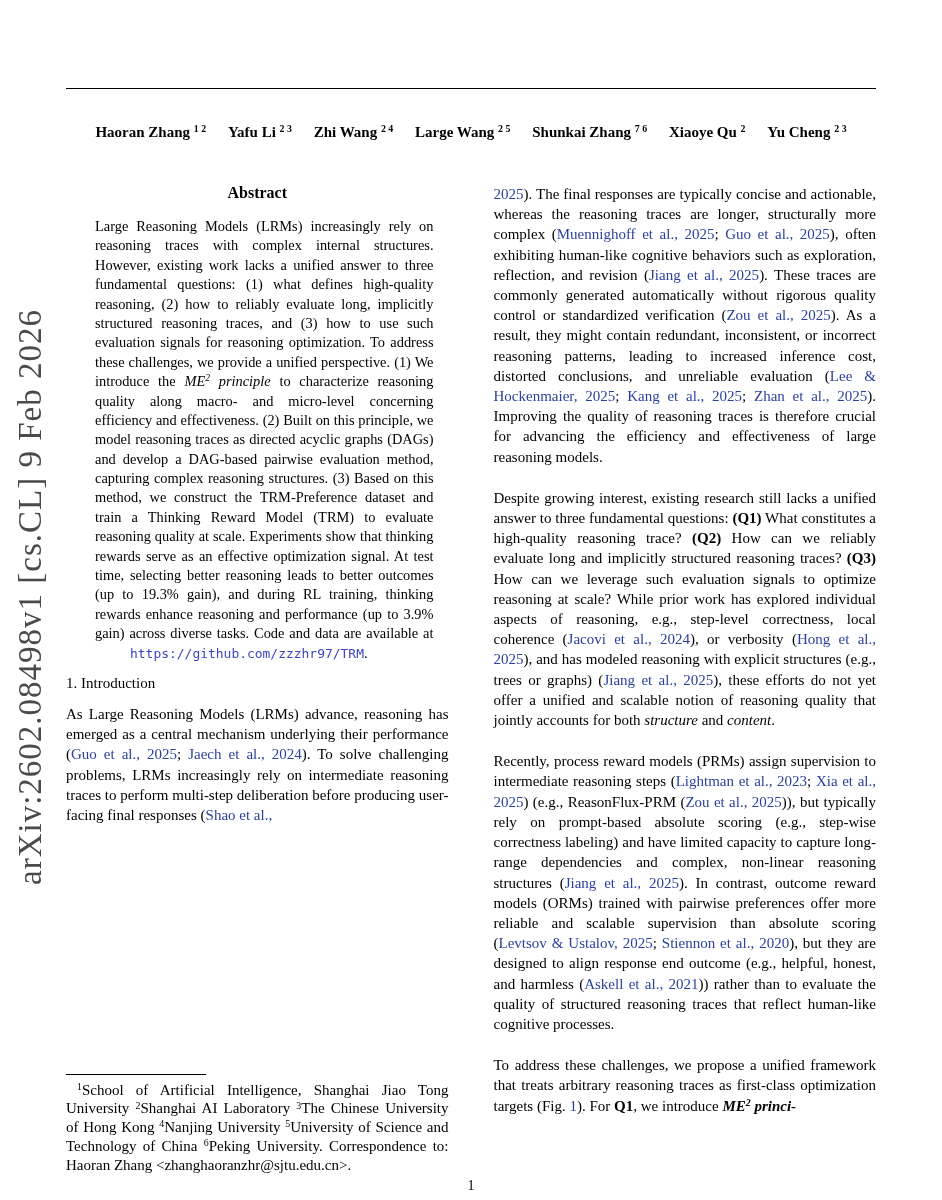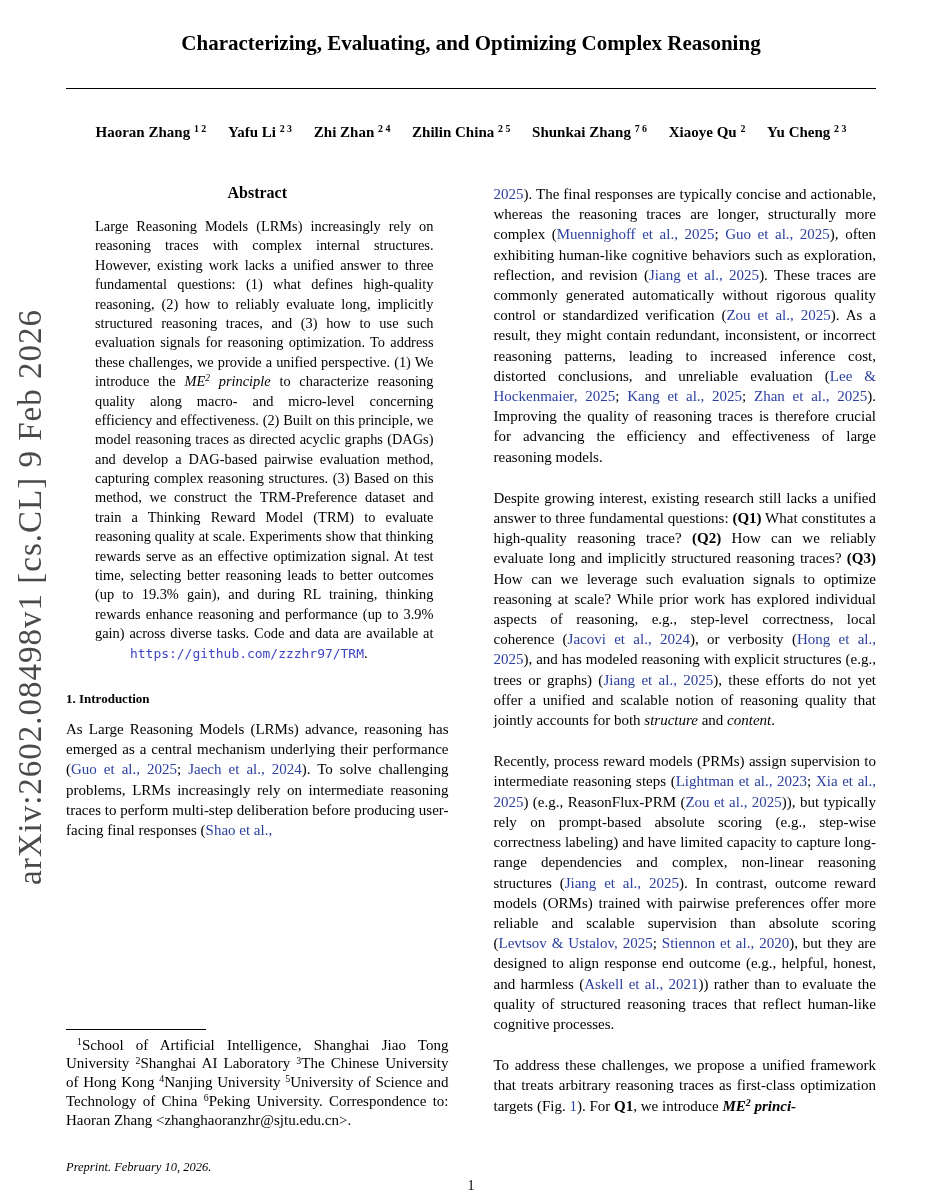--- a/index.html
+++ b/index.html
@@ -46,22 +46,22 @@
 
   .abstract-heading {
     text-align: center; font-size: 16px; font-weight: bold;
     margin-bottom: 15px;
   }
   .abstract-body {
     margin-left: 29px; margin-right: 15px;
     font-size: 14.4px; line-height: 1.347; text-align: justify;
   }
   .section-heading {
-    font-size: 13px; font-weight: bold;
-    margin-top: 28px; margin-bottom: 12px;
+    font-size: 15px; font-weight: normal;
+    margin-top: 12px; margin-bottom: 12px;
   }
   p.body {
     font-size: 15px; line-height: 1.347; text-align: justify;
   }
   .col.right p.body + p.body { margin-top: 21px; }
 
   .footnote { margin-top: auto; }
   .footnote-rule {
     width: 140px; border: none; border-top: 1px solid #000; height: 0;
     margin-bottom: 6px;
@@ -89,46 +89,44 @@
   .url  { color: var(--url, #3d45c4); margin-left: 35px; }
   .mono { font-family: "DejaVu Sans Mono", monospace; font-size: 0.9em; }
 </style>
 </head>
 <body>
 
 <div class="page">
 
   <div class="arxiv">arXiv:2602.08498v1 [cs.CL] 9 Feb 2026</div>
 
-  <h1 class="title">Characterizing, Evaluating, and Optimizing Complex Reasoning</h1>
   <hr class="title-rule">
 
   <div class="authors">
     <span class="author"><span>Haoran Zhang</span> <span class="asup">1 2</span></span>
     <span class="author"><span>Yafu Li</span> <span class="asup">2 3</span></span>
-    <span class="author"><span>Zhi Zhan</span> <span class="asup">2 4</span></span>
-    <span class="author"><span>Zhilin China</span> <span class="asup">2 5</span></span>
+    <span class="author"><span>Zhi Wang</span> <span class="asup">2 4</span></span>
+    <span class="author"><span>Large Wang</span> <span class="asup">2 5</span></span>
     <span class="author"><span>Shunkai Zhang</span> <span class="asup">7 6</span></span>
     <span class="author"><span>Xiaoye Qu</span> <span class="asup">2</span></span>
     <span class="author"><span>Yu Cheng</span> <span class="asup">2 3</span></span>
   </div>
 
   <div class="columns">
 
     <div class="col left">
       <h2 class="abstract-heading">Abstract</h2>
       <div class="abstract-body"><span>Large Reasoning Models (LRMs) increasingly rely on reasoning traces with complex internal structures. However, existing work lacks a unified answer to three fundamental questions: (1) what defines high-quality reasoning, (2) how to reliably evaluate long, implicitly structured reasoning traces, and (3) how to use such evaluation signals for reasoning optimization. To address these challenges, we provide a unified perspective. (1) We introduce the </span><span class="i">ME</span><span class="i sup">2</span><span class="i"> principle</span><span> to characterize reasoning quality along macro- and micro-level concerning efficiency and effectiveness. (2) Built on this principle, we model reasoning traces as directed acyclic graphs (DAGs) and develop a DAG-based pairwise evaluation method, capturing complex reasoning structures. (3) Based on this method, we construct the TRM-Preference dataset and train a Thinking Reward Model (TRM) to evaluate reasoning quality at scale. Experiments show that thinking rewards serve as an effective optimization signal. At test time, selecting better reasoning leads to better outcomes (up to 19.3% gain), and during RL training, thinking rewards enhance reasoning and performance (up to 3.9% gain) across diverse tasks. Code and data are available at </span><span class="mono url">https://github.com/zzzhr97/TRM</span><span>.</span></div>
 
       <h2 class="section-heading">1. Introduction</h2>
       <p class="body"><span>As Large Reasoning Models (LRMs) advance, reasoning has emerged as a central mechanism underlying their performance (</span><span class="cite">Guo et al., 2025</span><span>; </span><span class="cite">Jaech et al., 2024</span><span>). To solve challenging problems, LRMs increasingly rely on intermediate reasoning traces to perform multi-step deliberation before producing user-facing final responses (</span><span class="cite">Shao et al.,</span></p>
 
       <div class="footnote">
         <hr class="footnote-rule">
         <div class="footnote-text"><span class="sup">1</span><span>School of Artificial Intelligence, Shanghai Jiao Tong University </span><span class="sup">2</span><span>Shanghai AI Laboratory </span><span class="sup">3</span><span>The Chinese University of Hong Kong </span><span class="sup">4</span><span>Nanjing University </span><span class="sup">5</span><span>University of Science and Technology of China </span><span class="sup">6</span><span>Peking University. Correspondence to: Haoran Zhang &lt;zhanghaoranzhr@sjtu.edu.cn&gt;.</span></div>
-        <div class="preprint">Preprint. February 10, 2026.</div>
       </div>
     </div>
 
     <div class="col right">
       <p class="body"><span class="cite">2025</span><span>). The final responses are typically concise and actionable, whereas the reasoning traces are longer, structurally more complex (</span><span class="cite">Muennighoff et al., 2025</span><span>; </span><span class="cite">Guo et al., 2025</span><span>), often exhibiting human-like cognitive behaviors such as exploration, reflection, and revision (</span><span class="cite">Jiang et al., 2025</span><span>). These traces are commonly generated automatically without rigorous quality control or standardized verification (</span><span class="cite">Zou et al., 2025</span><span>). As a result, they might contain redundant, inconsistent, or incorrect reasoning patterns, leading to increased inference cost, distorted conclusions, and unreliable evaluation (</span><span class="cite">Lee &amp; Hockenmaier, 2025</span><span>; </span><span class="cite">Kang et al., 2025</span><span>; </span><span class="cite">Zhan et al., 2025</span><span>). Improving the quality of reasoning traces is therefore crucial for advancing the efficiency and effectiveness of large reasoning models.</span></p>
       <p class="body"><span>Despite growing interest, existing research still lacks a unified answer to three fundamental questions: </span><span class="b">(Q1)</span><span> What constitutes a high-quality reasoning trace? </span><span class="b">(Q2)</span><span> How can we reliably evaluate long and implicitly structured reasoning traces? </span><span class="b">(Q3)</span><span> How can we leverage such evaluation signals to optimize reasoning at scale? While prior work has explored individual aspects of reasoning, e.g., step-level correctness, local coherence (</span><span class="cite">Jacovi et al., 2024</span><span>), or verbosity (</span><span class="cite">Hong et al., 2025</span><span>), and has modeled reasoning with explicit structures (e.g., trees or graphs) (</span><span class="cite">Jiang et al., 2025</span><span>), these efforts do not yet offer a unified and scalable notion of reasoning quality that jointly accounts for both </span><span class="i">structure</span><span> and </span><span class="i">content</span><span>.</span></p>
       <p class="body"><span>Recently, process reward models (PRMs) assign supervision to intermediate reasoning steps (</span><span class="cite">Lightman et al., 2023</span><span>; </span><span class="cite">Xia et al., 2025</span><span>) (e.g., ReasonFlux-PRM (</span><span class="cite">Zou et al., 2025</span><span>)), but typically rely on prompt-based absolute scoring (e.g., step-wise correctness labeling) and have limited capacity to capture long-range dependencies and complex, non-linear reasoning structures (</span><span class="cite">Jiang et al., 2025</span><span>). In contrast, outcome reward models (ORMs) trained with pairwise preferences offer more reliable and scalable supervision than absolute scoring (</span><span class="cite">Levtsov &amp; Ustalov, 2025</span><span>; </span><span class="cite">Stiennon et al., 2020</span><span>), but they are designed to align response end outcome (e.g., helpful, honest, and harmless (</span><span class="cite">Askell et al., 2021</span><span>)) rather than to evaluate the quality of structured reasoning traces that reflect human-like cognitive processes.</span></p>
       <p class="body"><span>To address these challenges, we propose a unified framework that treats arbitrary reasoning traces as first-class optimization targets (Fig. </span><span class="cite">1</span><span>). For </span><span class="b">Q1</span><span>, we introduce </span><span class="bi">ME</span><span class="bi sup">2</span><span class="bi"> princi-</span></p>
     </div>
 

